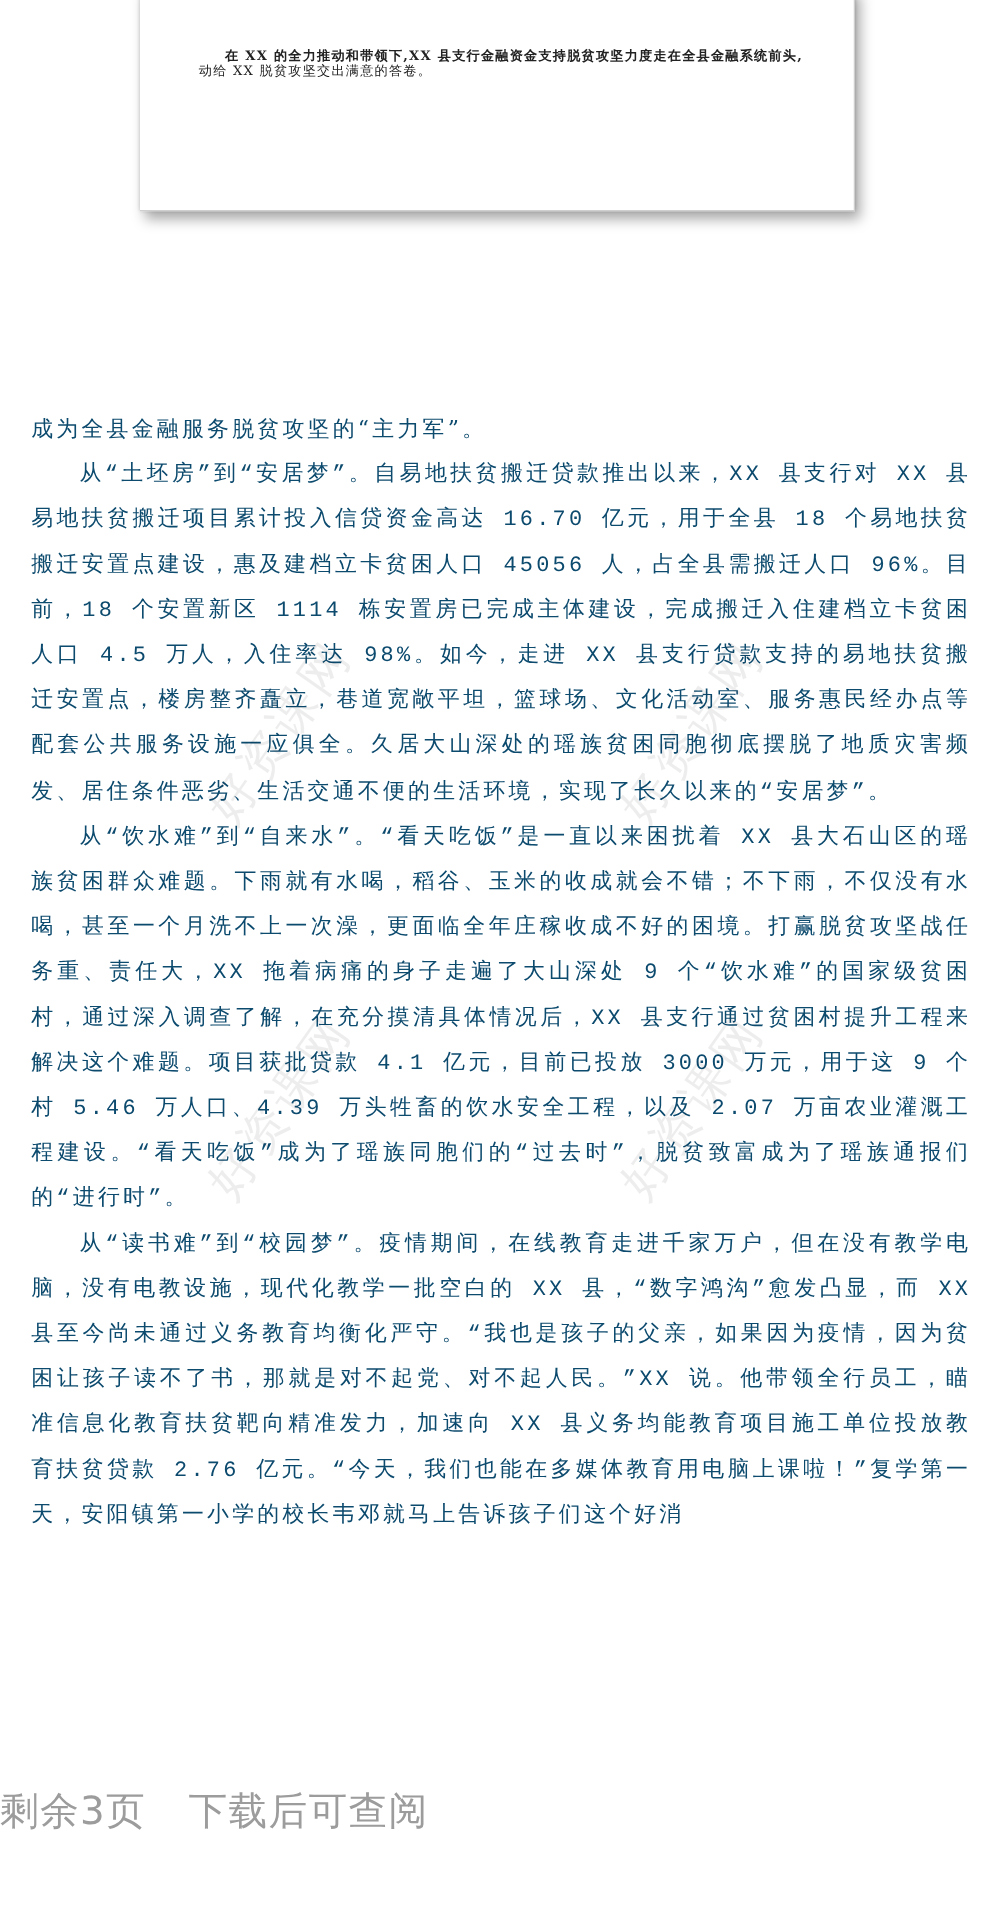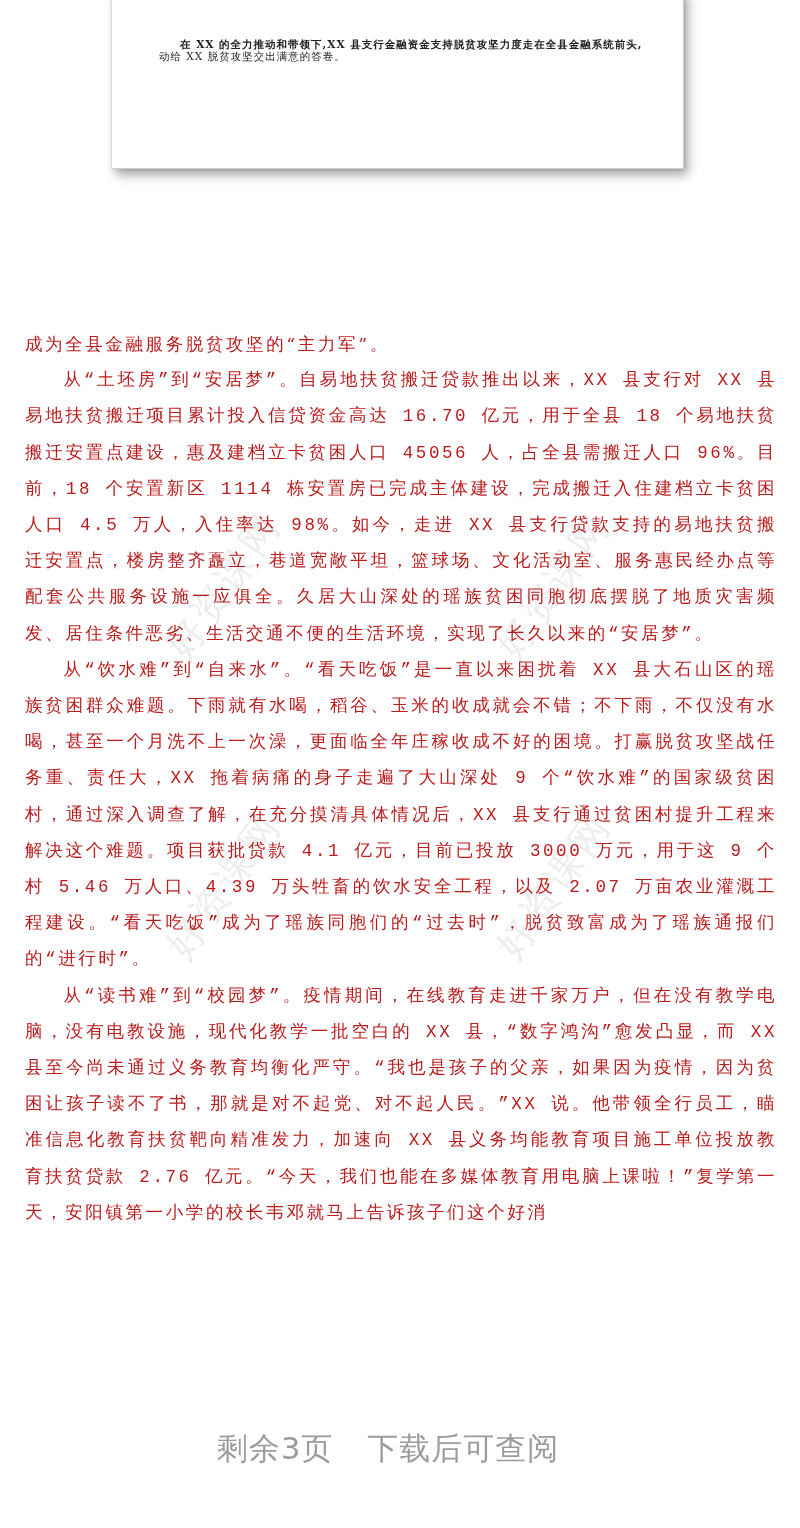--- a/index.html
+++ b/index.html
@@ -42,21 +42,21 @@
       top: 326px;
       width: 752px;
     }
     .para {
       margin: 0;
       font-size: 17.5px;
       line-height: 36.2px;
       letter-spacing: 2.6px;
       text-align: justify;
       text-align-last: left;
-      color: #b91c1c;
+      color: #0c4a6e;
     }
     .para.indent { text-indent: 2.2em; font-family: Liberation Mono, monospace; }
 
     .watermark {
       position: absolute;
       font-family: "DejaVu Sans", "Liberation Sans", sans-serif;
       font-size: 38px;
       color: rgba(0,0,0,0.07);
       transform: rotate(-55deg);
       white-space: nowrap;
@@ -66,21 +66,21 @@
     .wm1 { left: 140px; top: 560px; }
     .wm2 { left: 470px; top: 560px; }
     .wm3 { left: 140px; top: 860px; }
     .wm4 { left: 470px; top: 860px; }
 
     .remaining-banner {
       position: absolute;
       left: 0;
       top: 1428px;
       width: 776px;
-      text-align: center;
+      text-align: left;
       font-family: "DejaVu Sans", "Liberation Sans", sans-serif;
       font-size: 31px;
       color: #9c9c9c;
       letter-spacing: 1px;
     }
     .remaining-banner .gap { display: inline-block; width: 34px; }
   </style>
 </head>
 <body>
 

